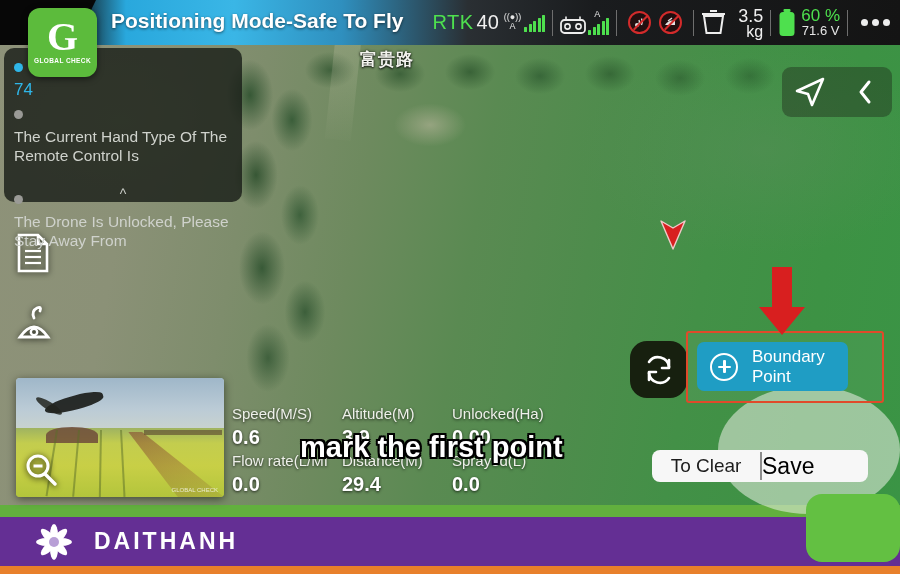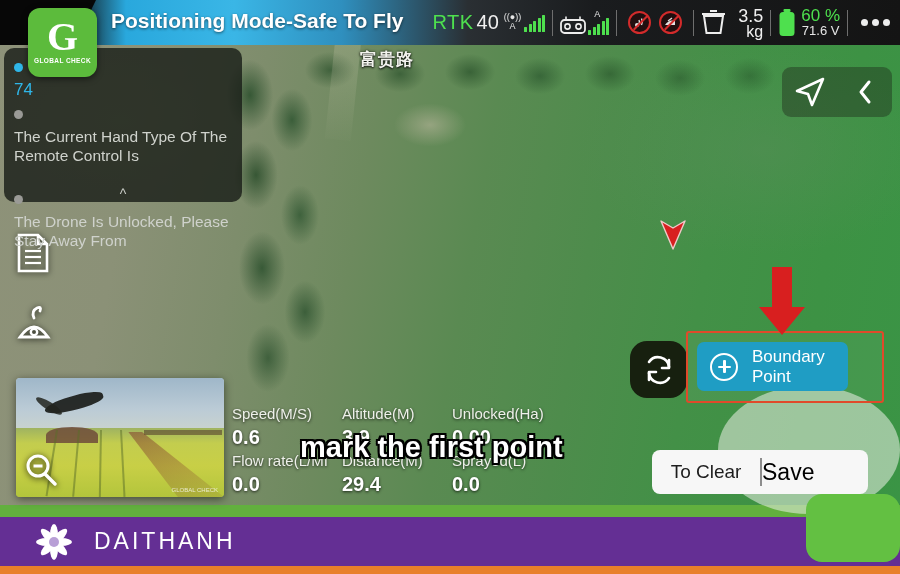--- a/index.html
+++ b/index.html
@@ -220,21 +220,21 @@
   .bp-label { font-size: 17px; color: #fff; font-weight: 400; }
 
   
   .ann-arrow {
     position: absolute; left: 757px; top: 267px; z-index: 28;
   }
   .wp-marker { position: absolute; left: 658px; top: 218px; z-index: 24; }
 
   
   .action-bar {
-    position: absolute; left: 652px; top: 450px; width: 216px; height: 44px;
+    position: absolute; left: 652px; top: 450px; width: 216px; height: 32px;
     background: #f7f7f7; border-radius: 8px; z-index: 21;
     display: flex; align-items: center;
   }
   .act-clear { flex: 0 0 108px; text-align: center; font-size: 19px; color: #1d1d1d; }
   .act-div { width: 2px; height: 28px; background: #8d8d8d; }
   .act-save { flex: 1; text-align: left; font-size: 23px; color: #000000; }
 
   .green-blob {
     position: absolute; left: 806px; top: 494px; width: 94px; height: 68px;
     background: #63c042; border-radius: 16px; z-index: 26;
@@ -244,21 +244,21 @@
     background: rgba(236,240,232,.55); border-radius: 50%; z-index: 15;
   }
 
   
   .brand-green { position: absolute; left: 0; top: 505px; width: 900px; height: 12px; background: #62b03e; }
   .brand-bar {
     position: absolute; left: 0; top: 517px; width: 900px; height: 49px;
     background: #642f94; display: flex; align-items: center; padding-left: 32px; gap: 18px;
   }
   .brand-orange { position: absolute; left: 0; top: 566px; width: 900px; height: 8px; background: #e8802b; }
-  .brand-name { font-size: 23px; font-weight: 400; color: #fff; letter-spacing: 3px; }
+  .brand-name { font-size: 23px; font-weight: 700; color: #fff; letter-spacing: 3px; }
   .flower { position: relative; width: 44px; height: 44px; }
   .flower i {
     position: absolute; left: 18px; top: 4px; width: 8px; height: 18px;
     background: #fff; border-radius: 50% 50% 50% 50% / 60% 60% 40% 40%;
     transform-origin: 50% 18px;
   }
   .flower .core {
     position:absolute; left: 17px; top: 17px; width: 10px; height: 10px;
     border-radius: 50%; background: #b89fd6; transform: none;
   }

